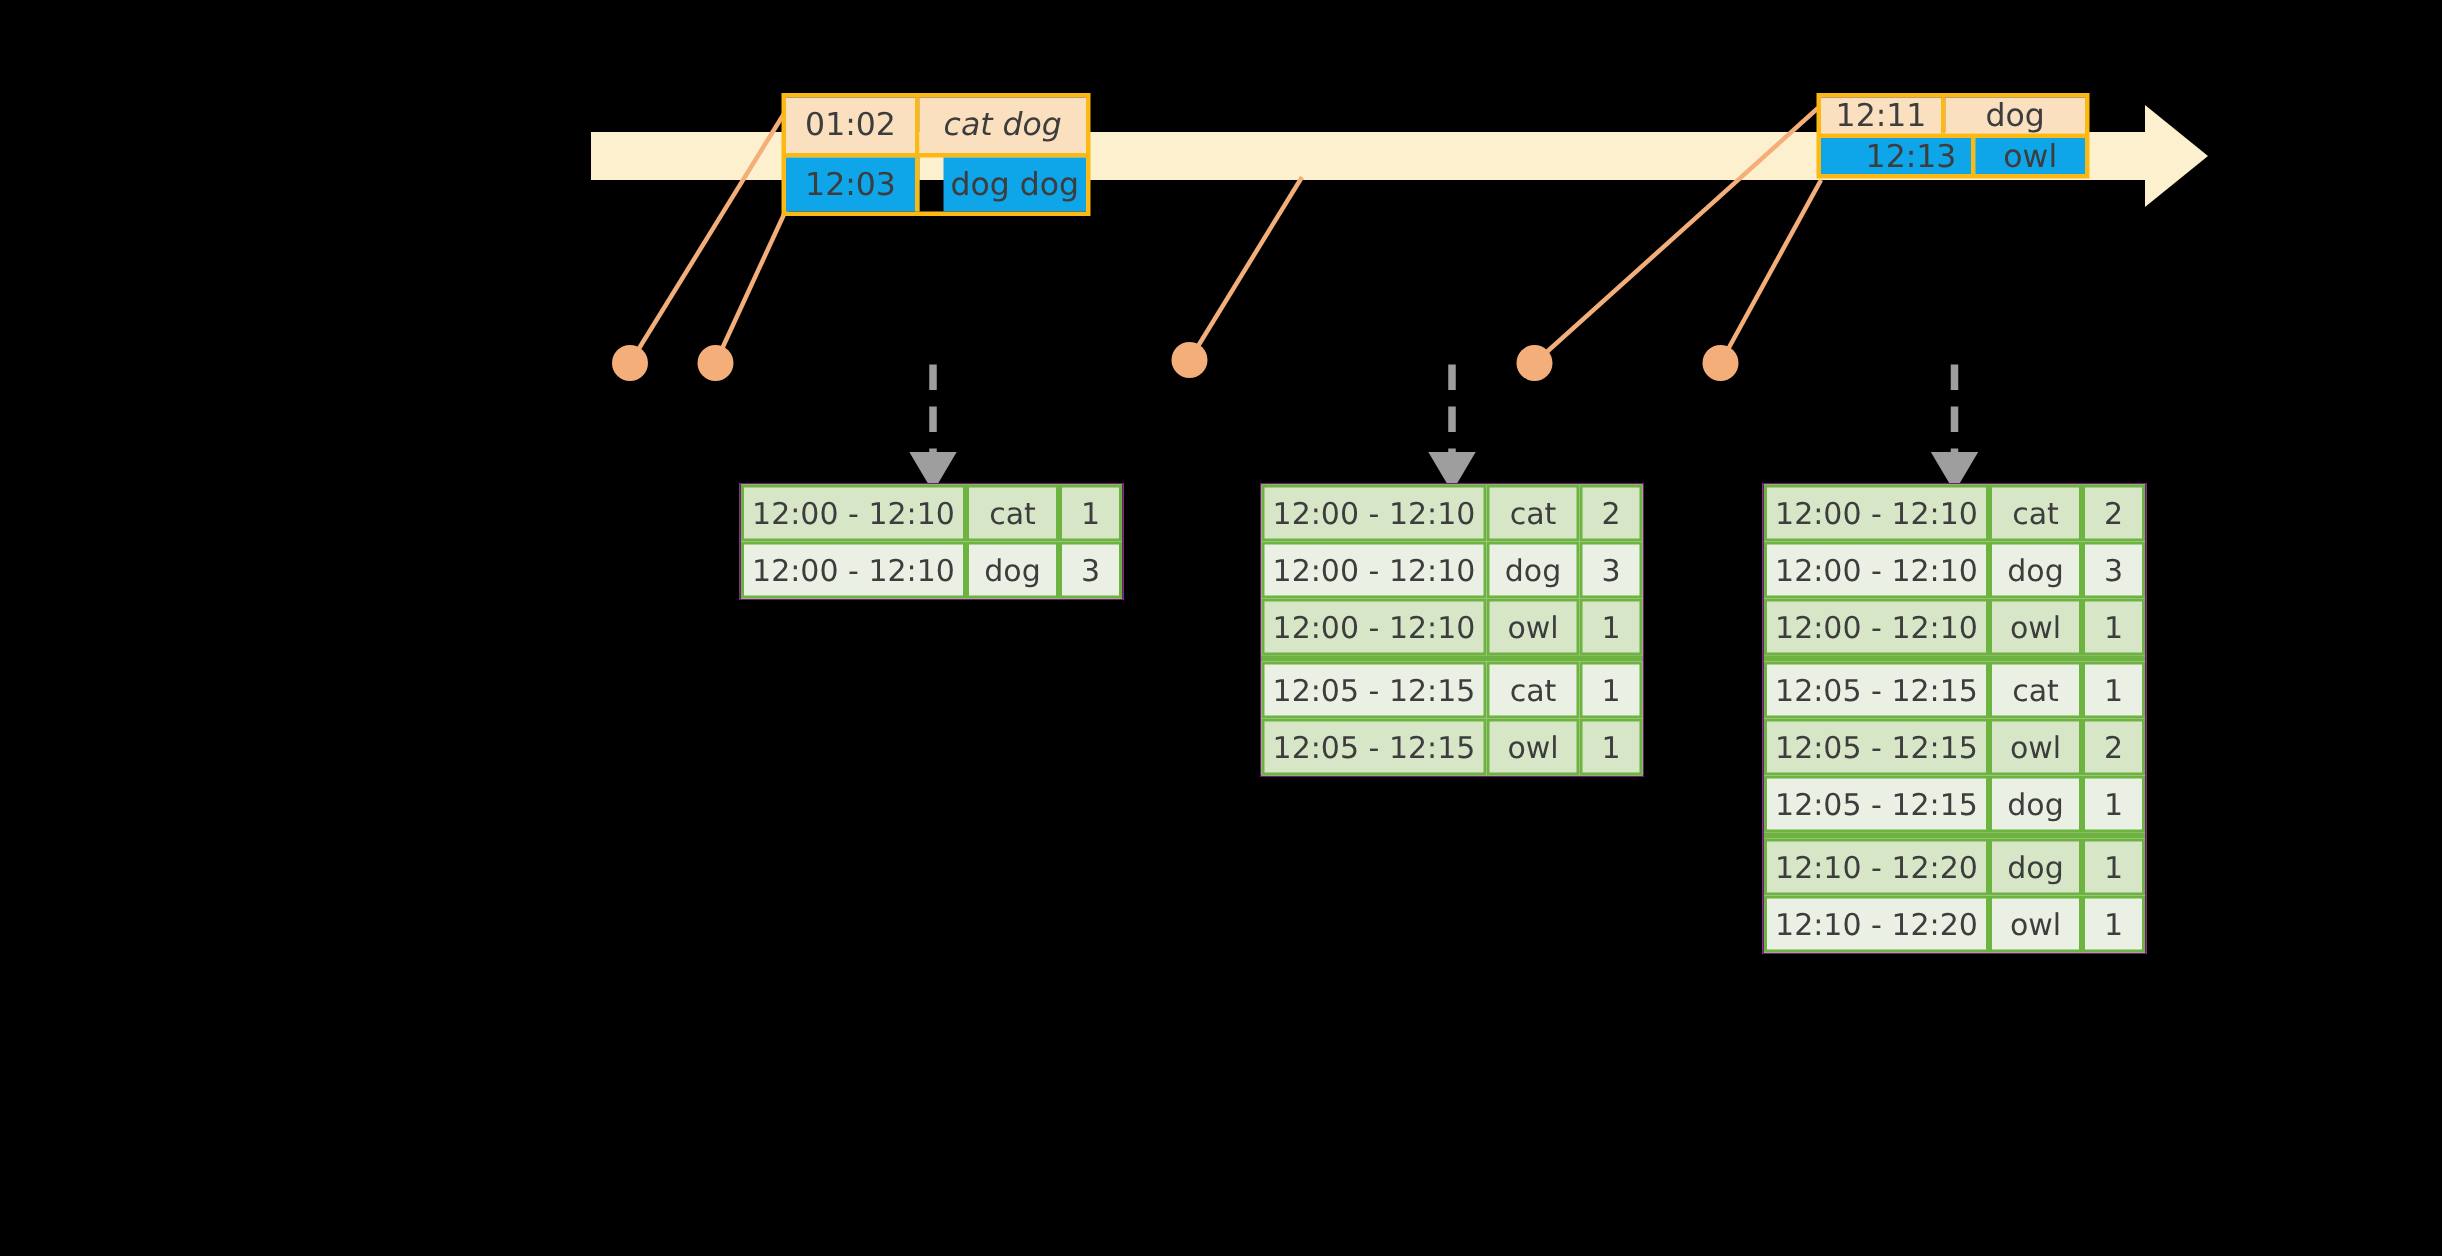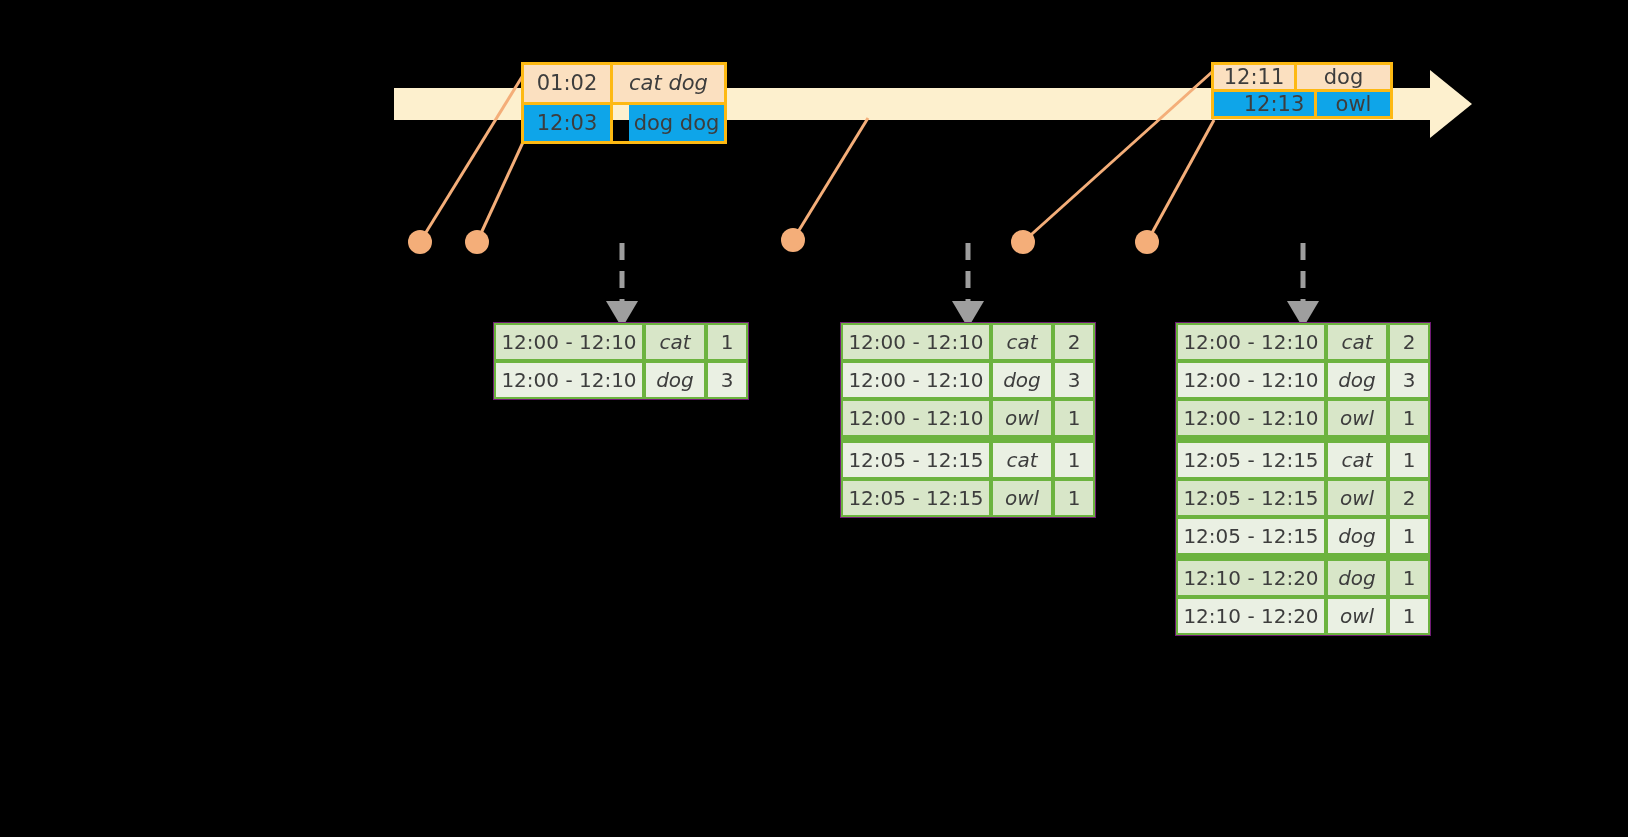--- a/index.html
+++ b/index.html
@@ -60,21 +60,21 @@
   }
   .grow{display:flex;}
   .gcell{
     display:flex;align-items:center;justify-content:center;
     font-size:20px;color:#3d3d3d;white-space:nowrap;
     border:2px solid #6CB33F;box-sizing:border-box;height:38px;
   }
   .grow.alt .gcell{background:#D8E6C8;}
   .grow.nrm .gcell{background:#EAF0E3;}
   .gcell.c-range{width:150px;}
-  .gcell.c-key{width:62px;font-style:italic;}
+  .gcell.c-key{width:62px;}
   .gcell.c-cnt{width:42px;}
   .gsep{height:4px;background:#6CB33F;}
 </style>
 </head>
 <body>
 
 <div id="stage">
 
   <div class="tl-bar" style="left:394px;top:88px;width:1038px;height:32px;"></div>
   <div class="tl-head" style="left:1430px;top:70px;"></div>

